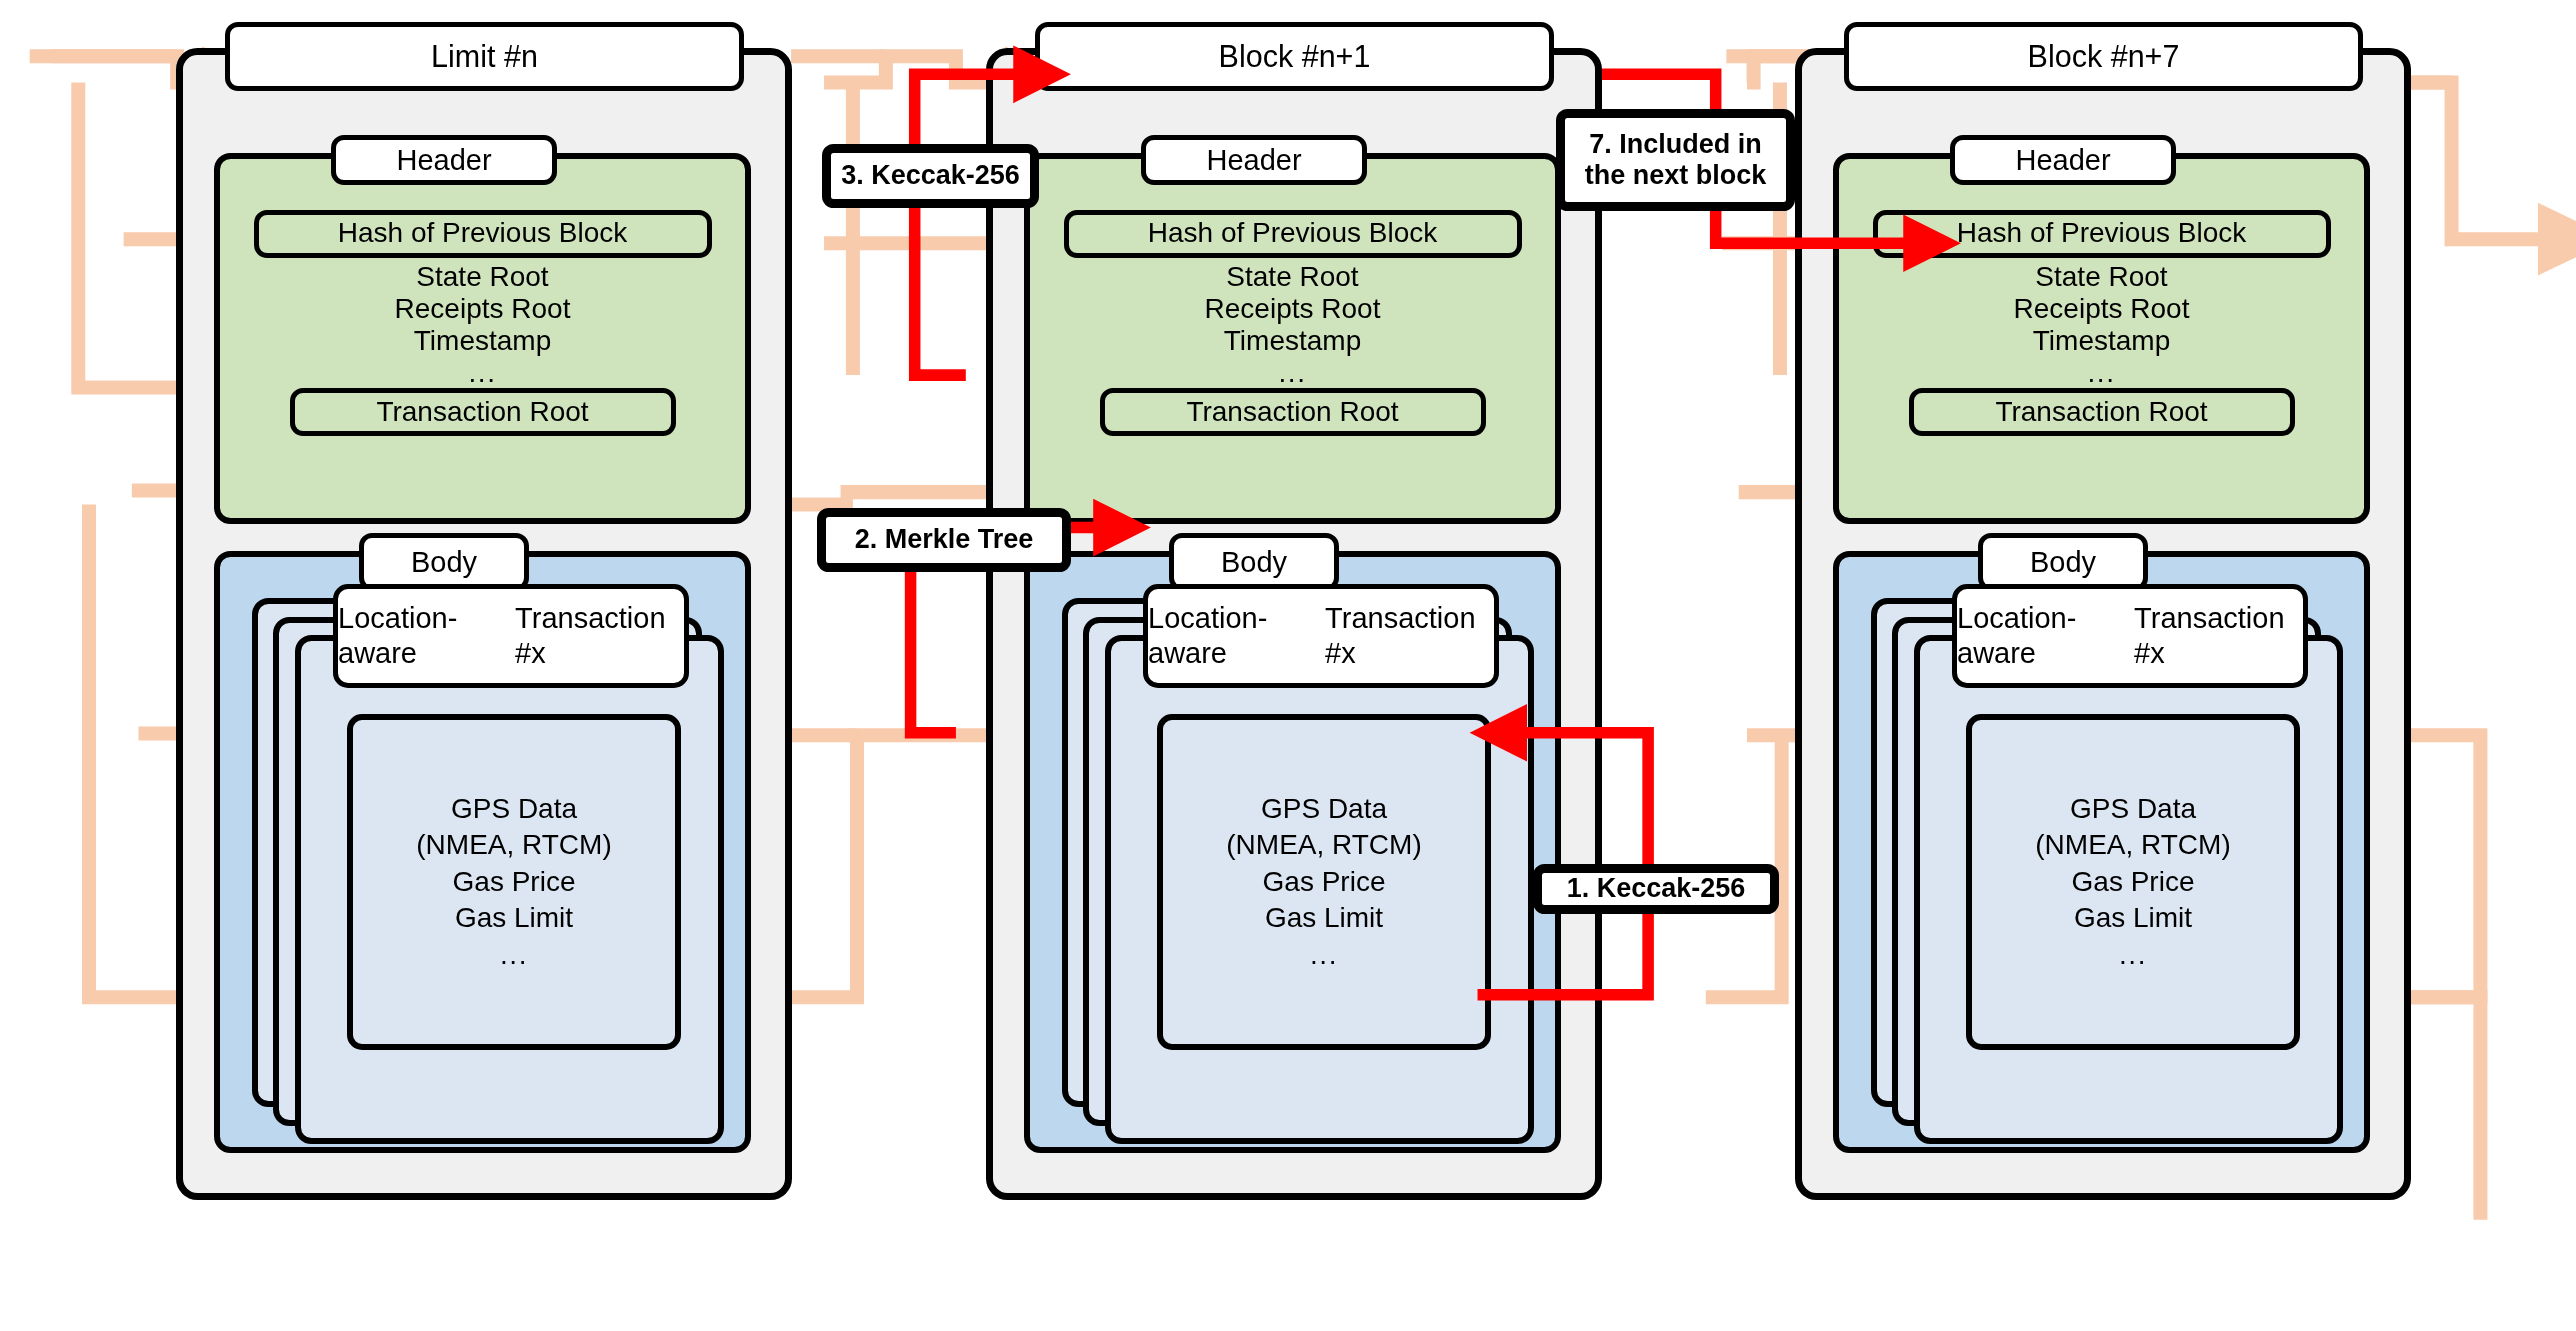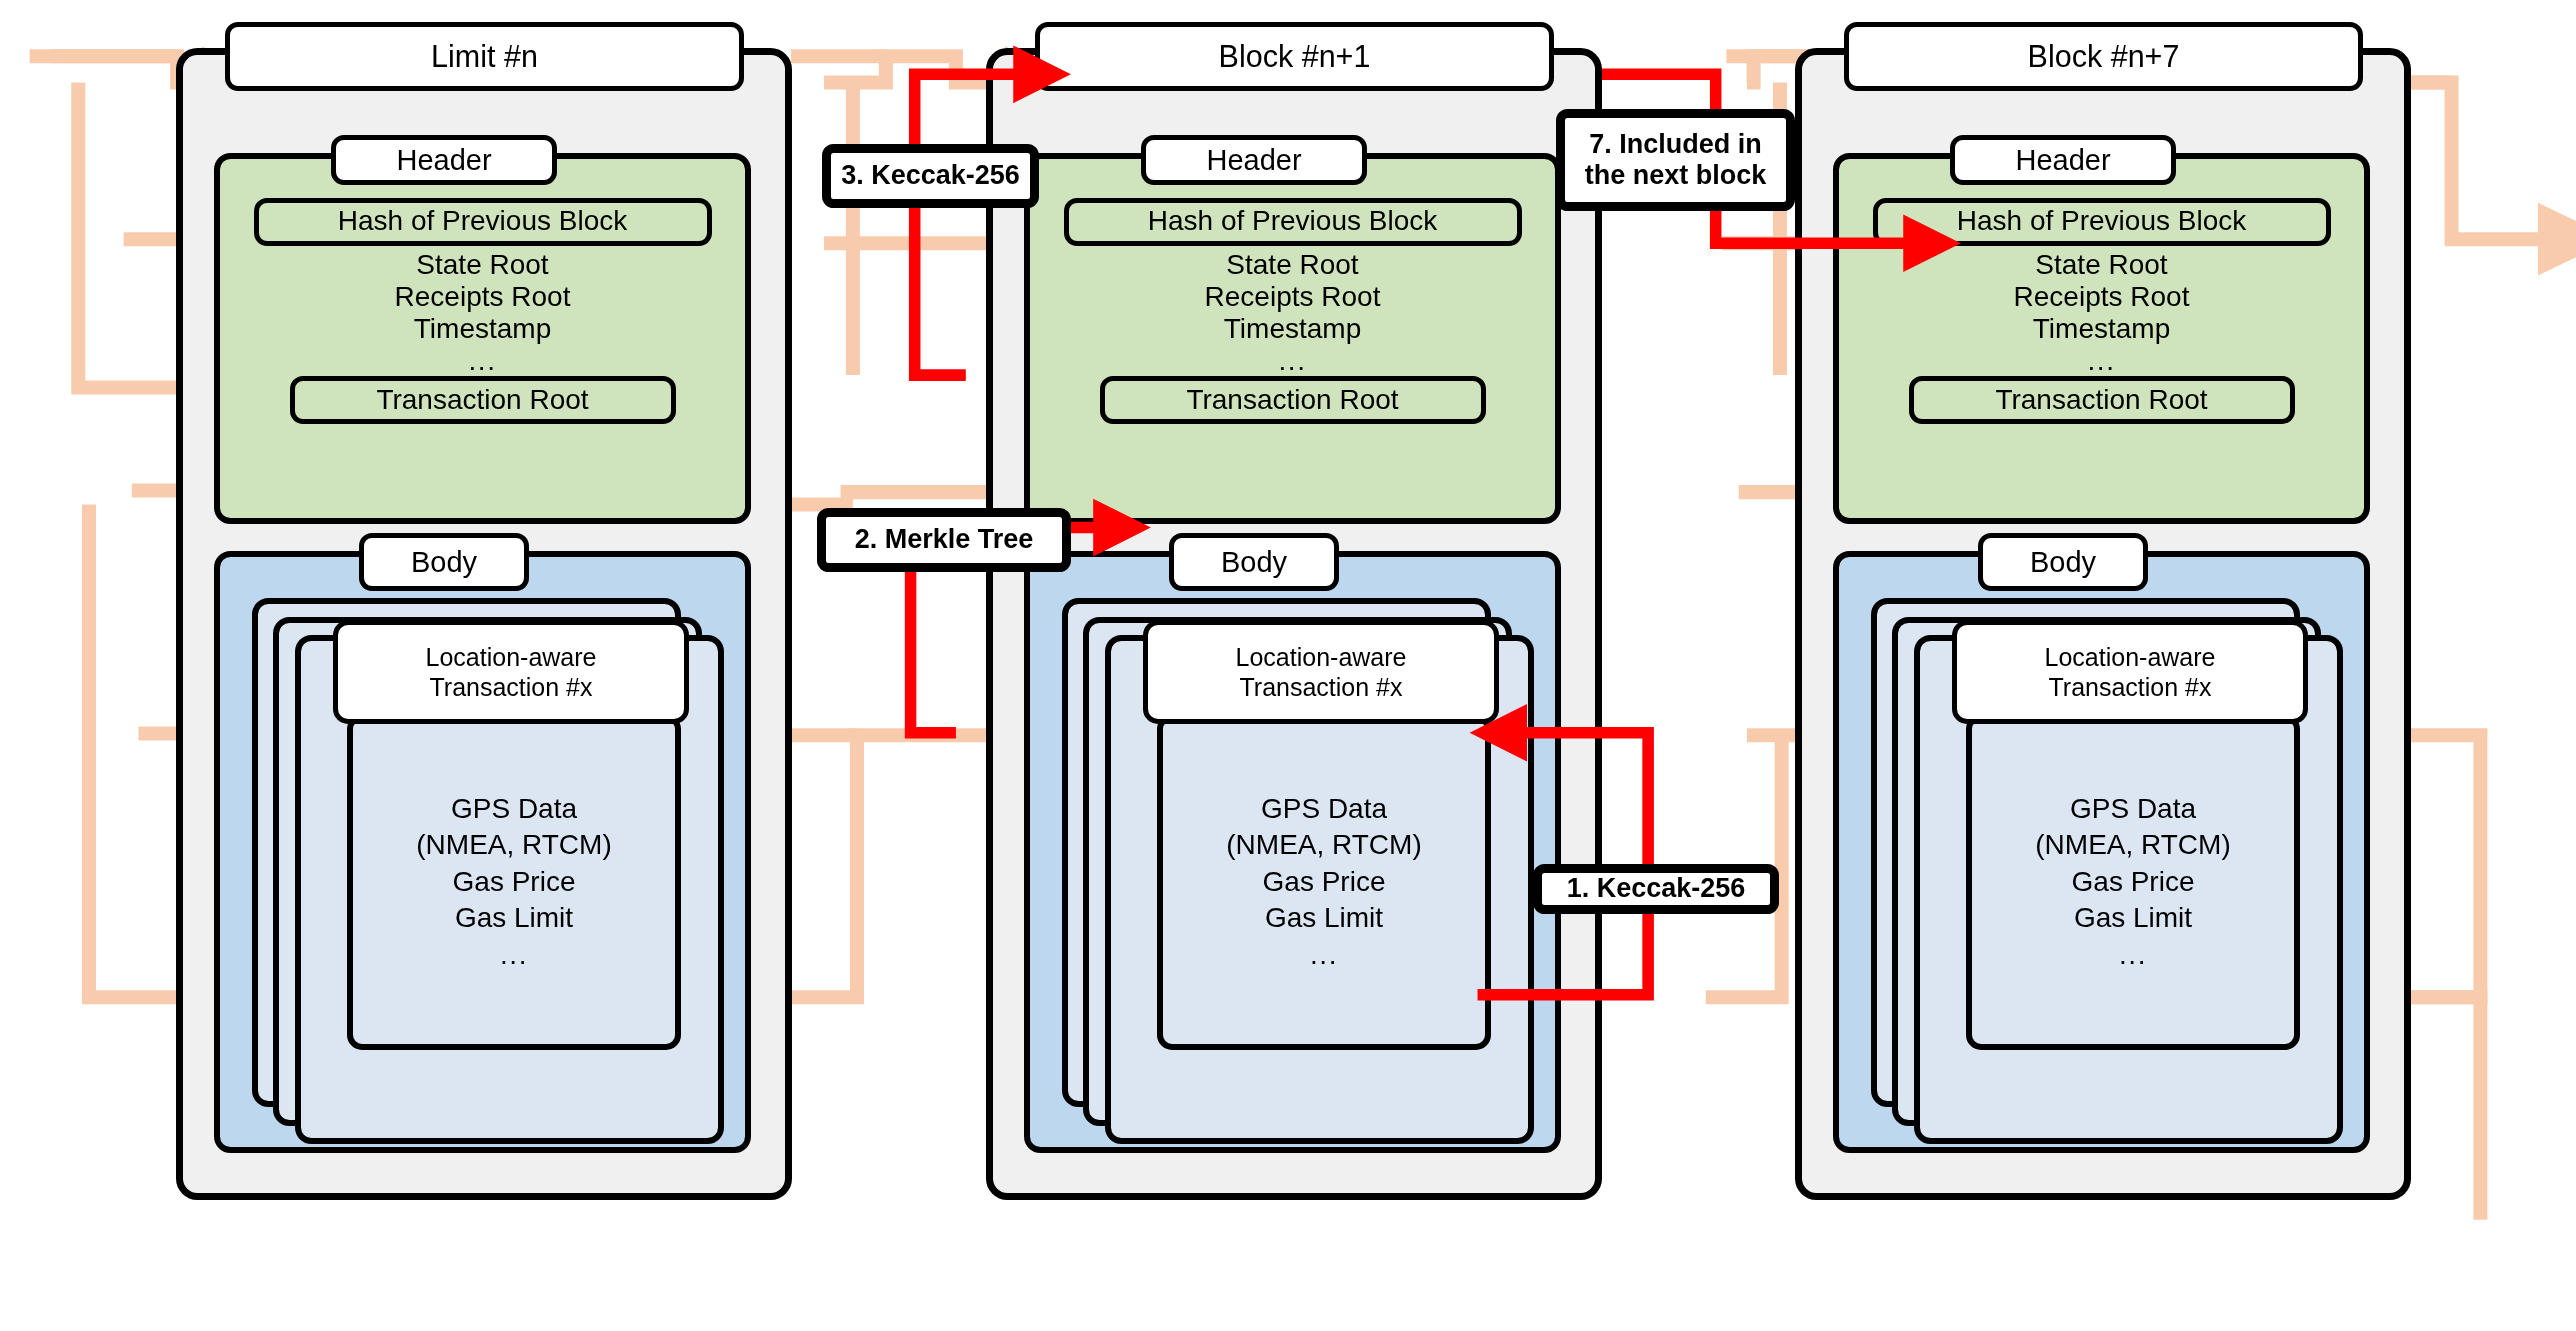--- a/index.html
+++ b/index.html
@@ -21,21 +21,21 @@
     background:#fff;border:5.8px solid #000;border-radius:13px;box-sizing:border-box;
     display:flex;align-items:center;justify-content:center;
     font-size:30.5px;color:#000;z-index:20;}
 
   
   .hdr-box{position:absolute;left:38px;top:105px;width:537px;height:371px;
     background:#cfe3bc;border:6.6px solid #000;border-radius:16.5px;box-sizing:border-box;z-index:12;}
   .hdr-chip{position:absolute;left:155px;top:87px;width:226px;height:50px;
     background:#fff;border:5.8px solid #000;border-radius:13px;box-sizing:border-box;
     display:flex;align-items:center;justify-content:center;font-size:29px;z-index:18;}
-  .hdr-list{position:absolute;left:0;top:37px;width:100%;text-align:center;
+  .hdr-list{position:absolute;left:0;top:49px;width:100%;text-align:center;
     font-size:28px;line-height:1.16;color:#000;}
   .hdr-pill{display:inline-flex;align-items:center;justify-content:center;
     border:5.8px solid #000;border-radius:13px;box-sizing:border-box;
     background:#cfe3bc;padding:1.6px 13px;margin:1.6px 0 3.3px;}
   .hdr-pill.wide{width:458px;height:48px;}
   .hdr-pill.txroot{width:386px;height:48px;}
   .hdr-plain{display:block;height:32px;}
   .hdr-dots{display:block;height:30px;letter-spacing:1.6px;}
 
   
@@ -47,22 +47,22 @@
 
   
   .tx-card{position:absolute;background:#dce6f2;border:6.6px solid #000;border-radius:16.5px;
     box-sizing:border-box;}
   .tx-s3{left:76px;top:550px;width:429px;height:509px;z-index:13;}
   .tx-s2{left:97px;top:569px;width:429px;height:509px;z-index:14;}
   .tx-s1{left:119px;top:587px;width:429px;height:509px;z-index:15;}
 
   .tx-chip{position:absolute;left:157px;top:536px;width:356px;height:104px;
     background:#fff;border:5.8px solid #000;border-radius:15px;box-sizing:border-box;
-    display:flex;flex-direction:column;align-items:center;justify-content:center;
-    font-size:25px;line-height:1.22;z-index:20;margin-top:36px;}
+    display:flex;flex-direction:row;align-items:center;justify-content:center;
+    font-size:29px;line-height:1.22;z-index:20;}
 
   .tx-inner{position:absolute;left:171px;top:666px;width:334px;height:336px;
     background:#dce6f2;border:6.6px solid #000;border-radius:15px;box-sizing:border-box;
     display:flex;flex-direction:column;align-items:center;justify-content:center;
     font-size:28px;line-height:1.3;z-index:16;text-align:center;}
   .tx-inner span{display:block;}
   .tx-inner .dots{letter-spacing:1.6px;}
 
   
   .callout{position:absolute;background:#fff;border:9px solid #000;border-radius:11.5px;

